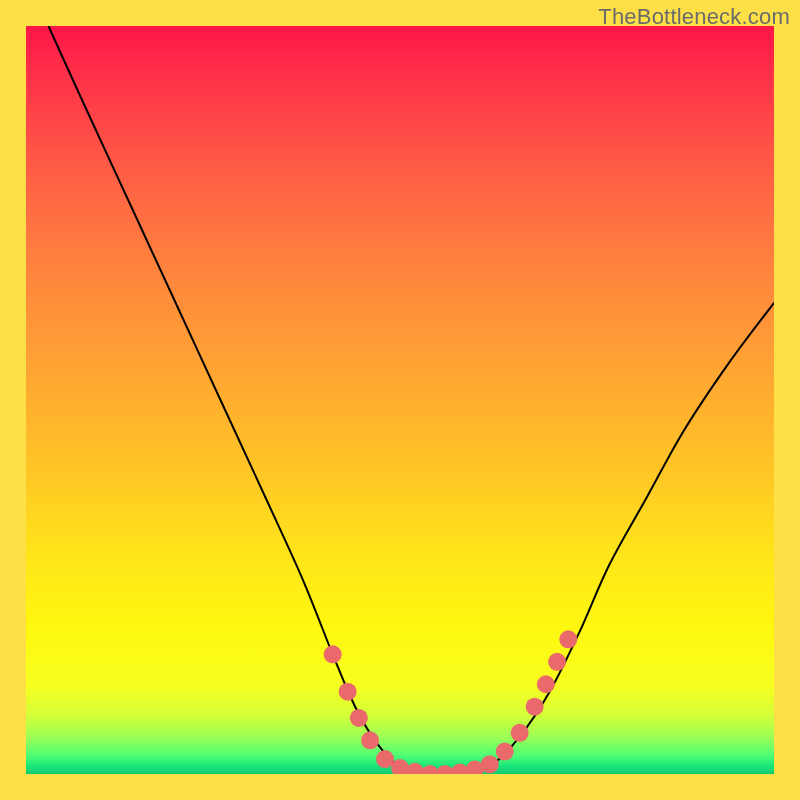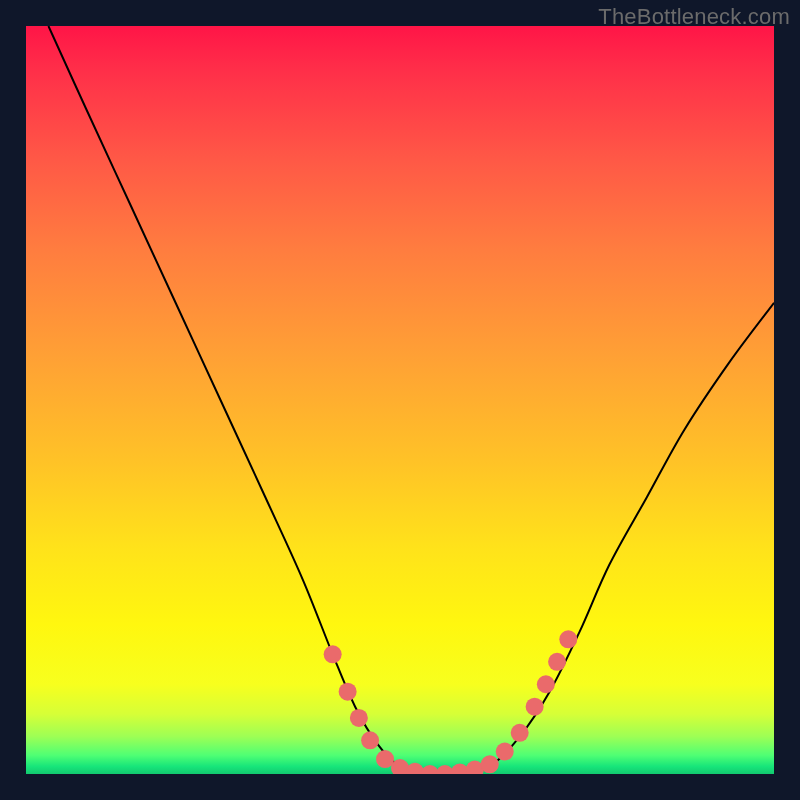--- a/index.html
+++ b/index.html
@@ -8,21 +8,21 @@
     width: 800px;
     height: 800px;
     overflow: hidden;
     background: #000;
     font-family: Arial, Helvetica, sans-serif;
   }
   .frame {
     position: relative;
     width: 800px;
     height: 800px;
-    background: #0f172a;
+    background: #fde047;
   }
   .plot-area {
     position: absolute;
     left: 26px;
     top: 26px;
     width: 748px;
     height: 748px;
     
     background: linear-gradient(
       to bottom,

